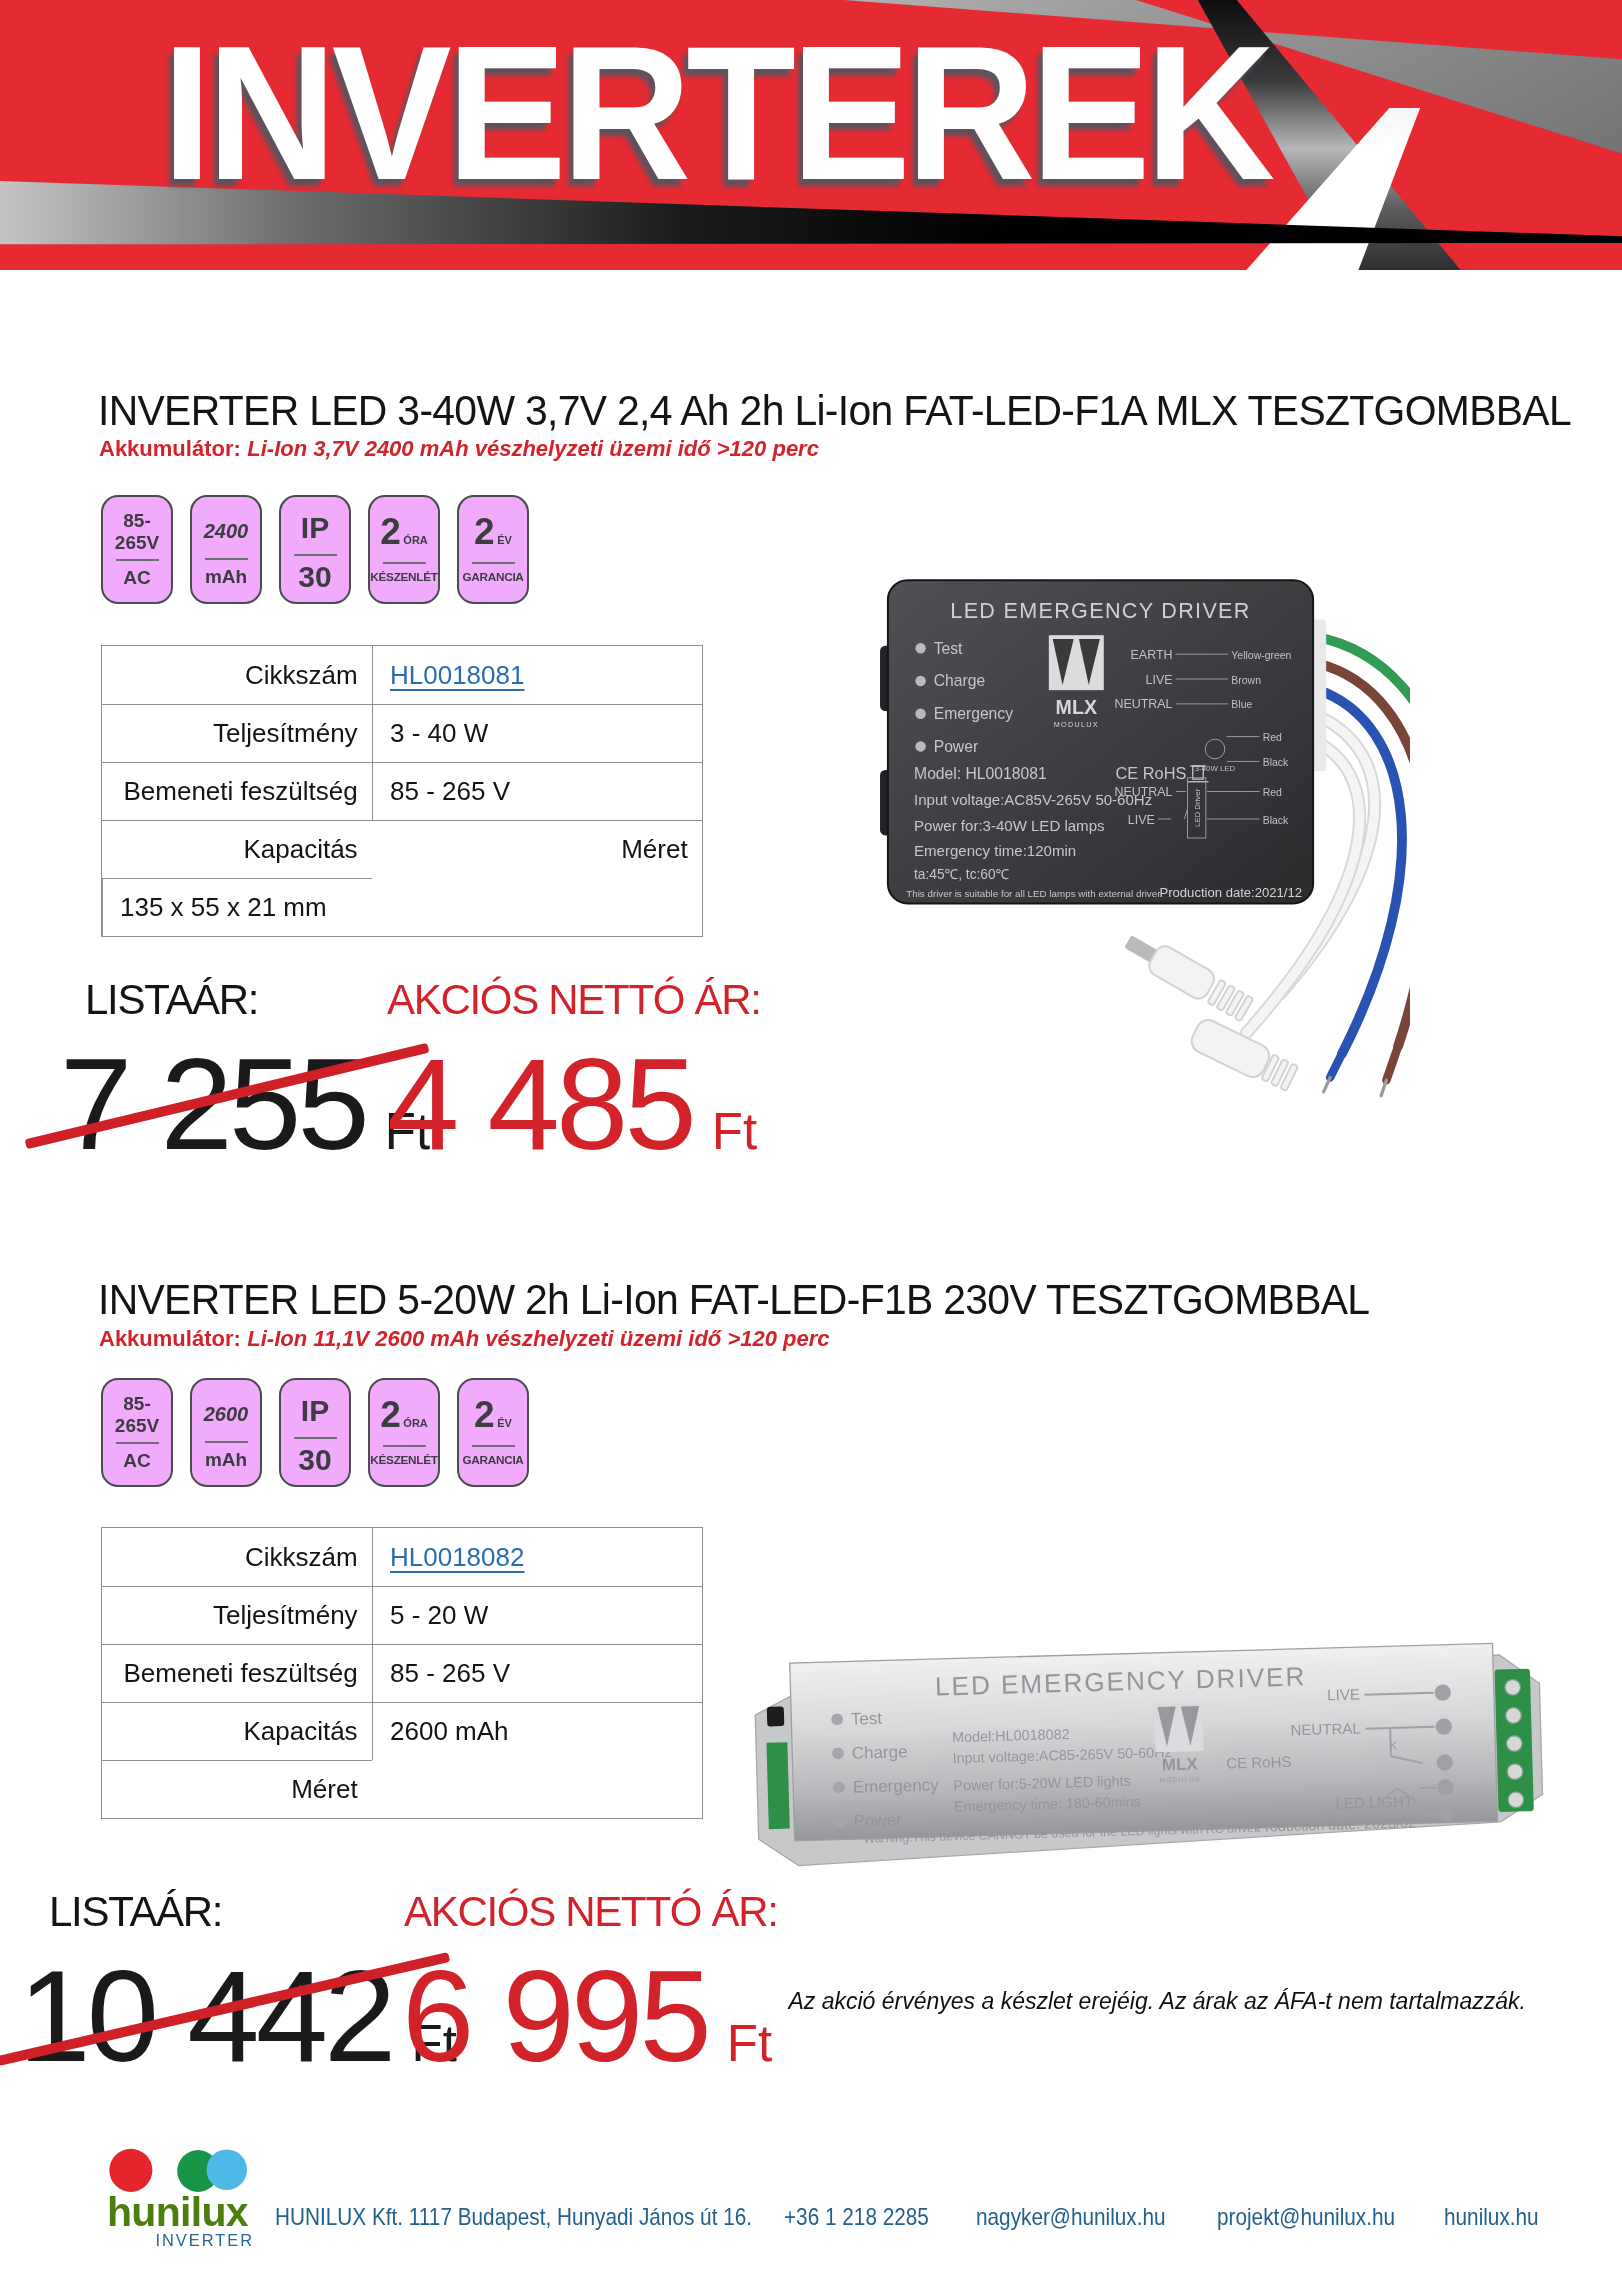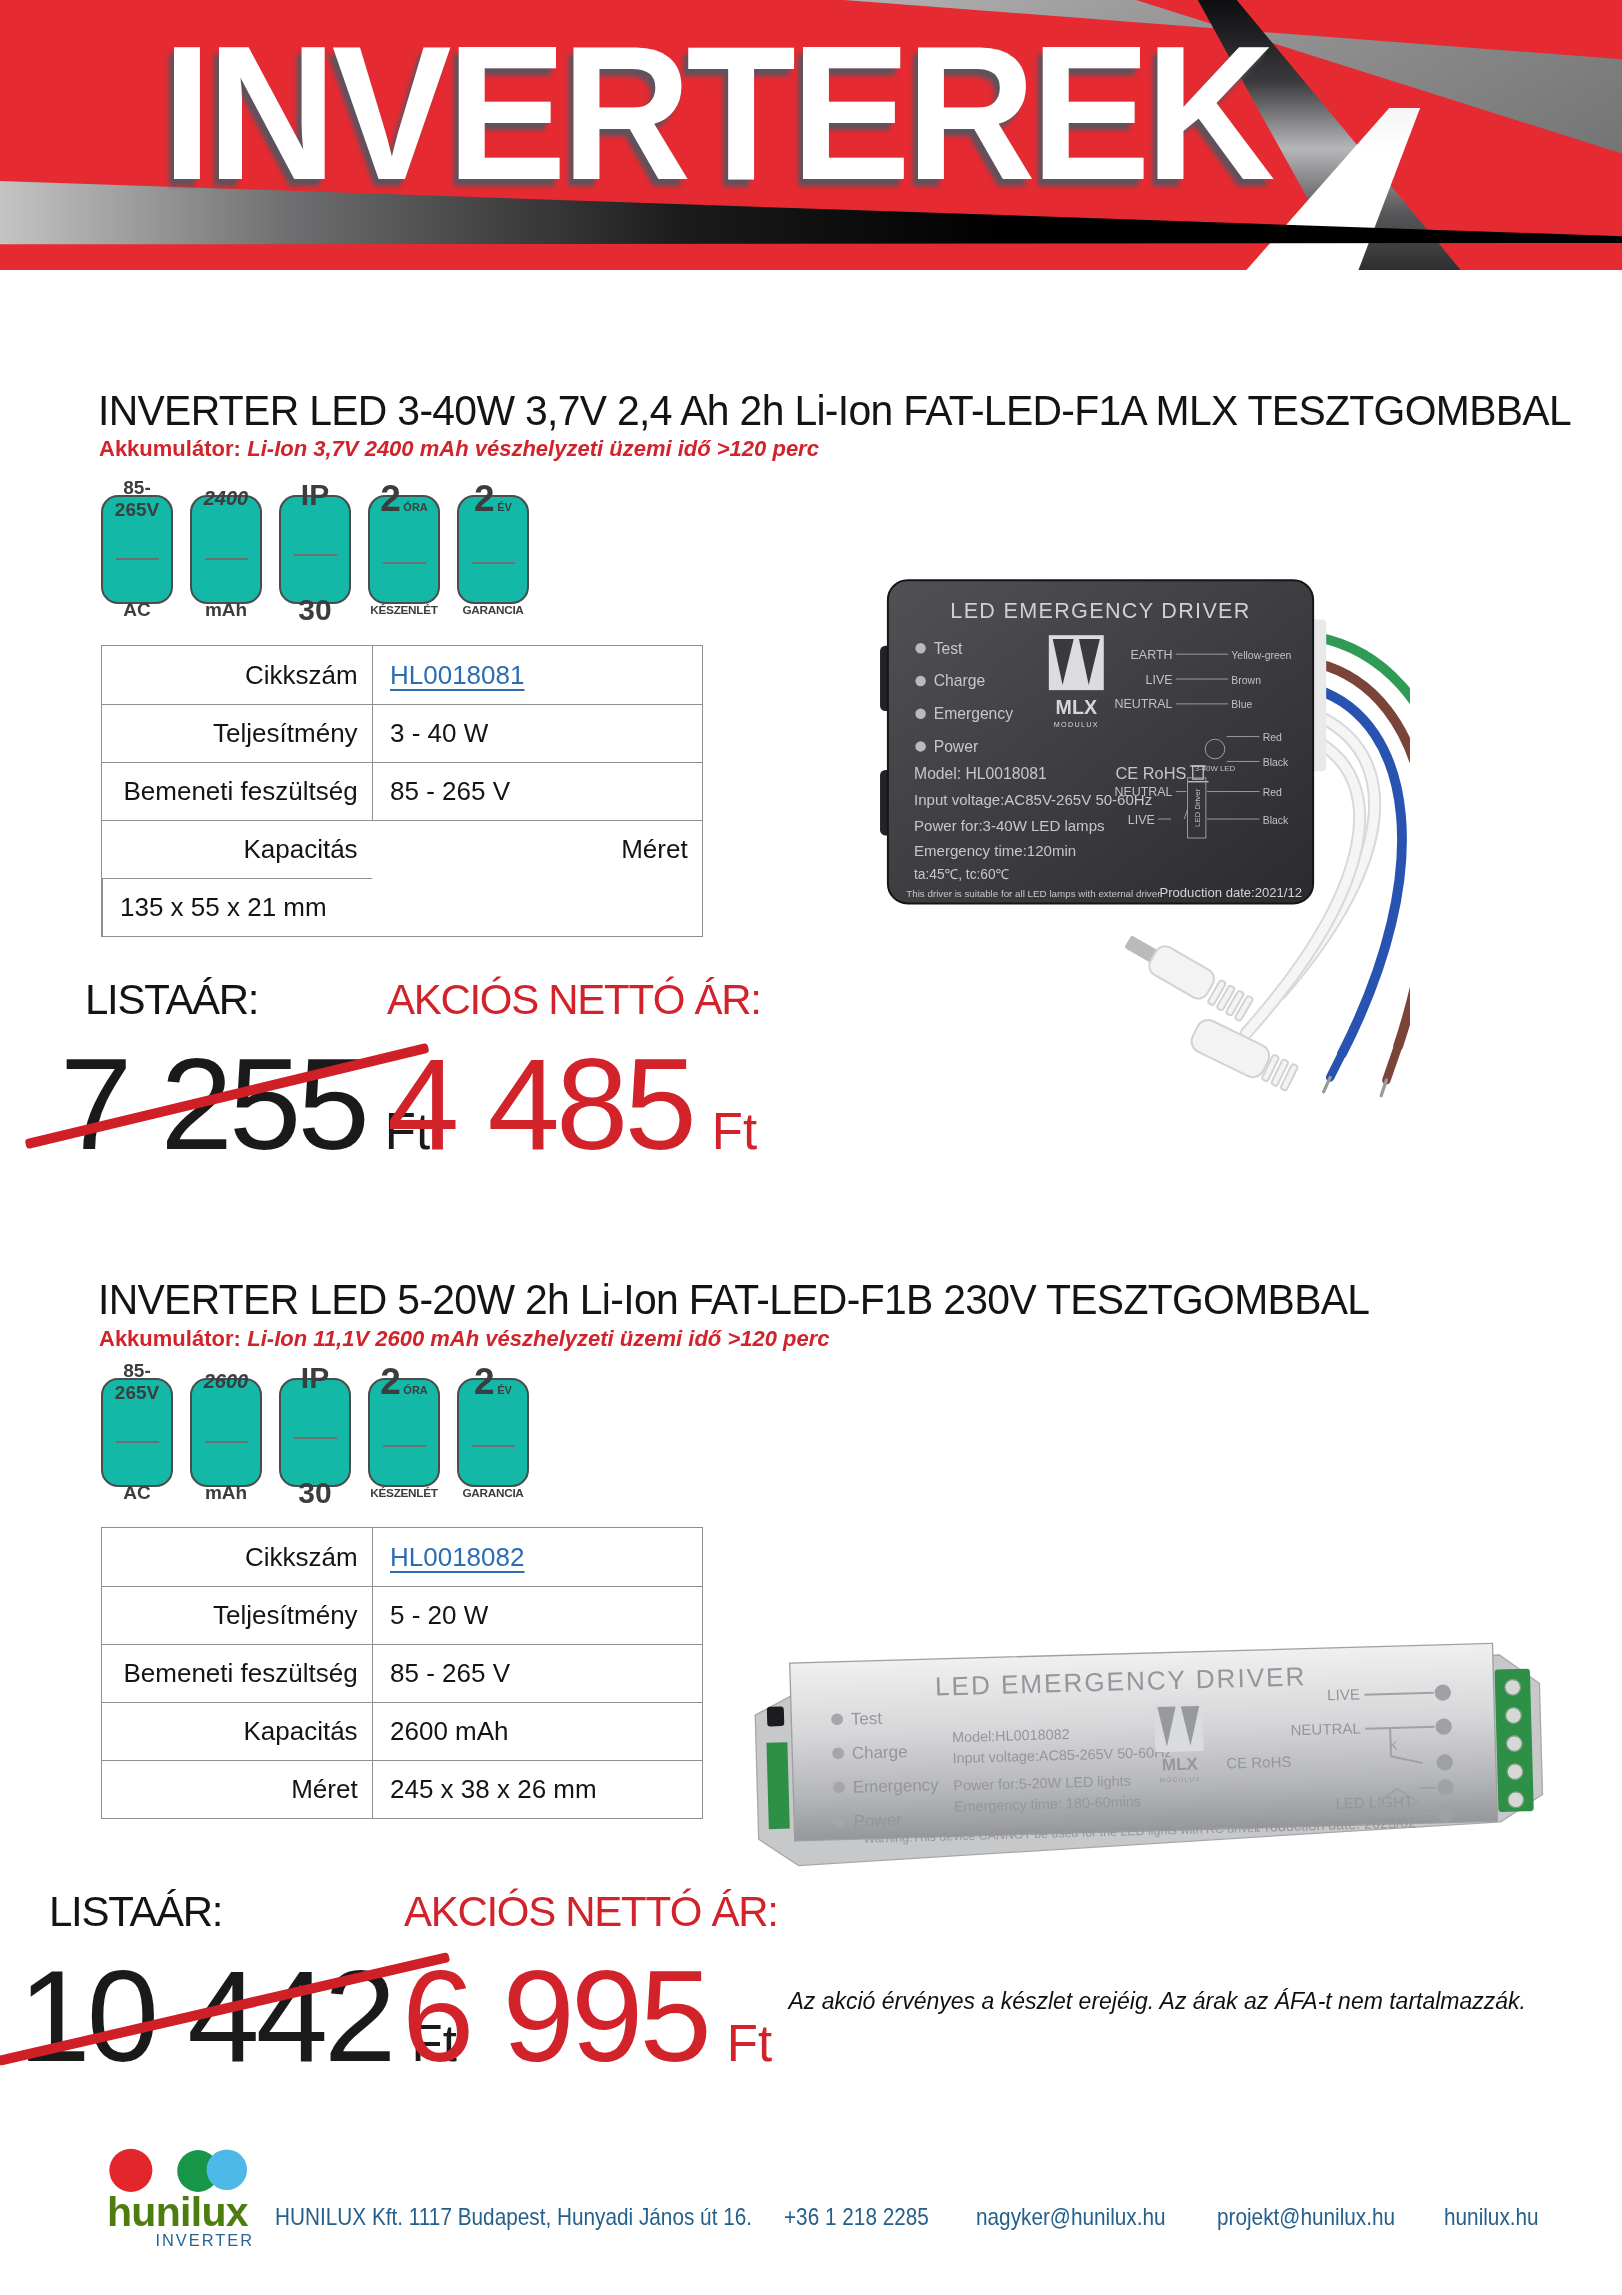--- a/index.html
+++ b/index.html
@@ -23,21 +23,21 @@
                 text-shadow:-5.2px 6.5px 4.6px rgba(72,89,101,.85);}
   
   .ptitle{position:absolute;left:98px;font-size:43px;color:#141414;letter-spacing:-0.7px;
           white-space:nowrap;transform:scaleX(.95);transform-origin:0 0;line-height:1.1;}
   .subtitle{position:absolute;left:99px;font-size:22px;color:#d2232b;white-space:nowrap;}
   .subtitle .lab{font-weight:bold;}
   .subtitle .inf{font-weight:bold;font-style:italic;margin-left:6.5px;}
   .badges{position:absolute;left:101px;display:flex;gap:17px;}
   .badge{width:72px;height:109px;border:2px solid #4a4c4e;border-radius:17px;box-sizing:border-box;
          display:flex;flex-direction:column;align-items:center;justify-content:center;
-         color:#3b3d3f;background:#14b8a6;gap:33px;}
+         color:#3b3d3f;background:#f0abfc;}
   .btop{display:flex;flex-direction:column;align-items:center;justify-content:center;min-height:41px;}
   .bl1{font-size:19px;font-weight:bold;line-height:1.15;}
   .bl2{font-size:20px;font-weight:bold;font-style:italic;}
   .bl3{font-size:30px;font-weight:bold;line-height:1;}
   .bigsmall{flex-direction:row;align-items:baseline;gap:2.6px;}
   .bbig{font-size:37px;font-weight:bold;line-height:.9;}
   .bsmall{font-size:11px;font-weight:bold;}
   .bdiv{width:43px;border-top:2px solid #6d6f71;margin:5.9px 0;}
   .bbot{font-size:19px;font-weight:bold;}
   .bbot.small{font-size:11.8px;letter-spacing:-0.3px;}
@@ -325,21 +325,20 @@
     <div class="cell val">
         <span class="alink">HL0018082</span>
       </div>
     <div class="cell lab bt">Teljesítmény</div>
     <div class="cell val bt">5 - 20 W</div>
     <div class="cell lab bt">Bemeneti feszültség</div>
     <div class="cell val bt">85 - 265 V</div>
     <div class="cell lab bt">Kapacitás</div>
     <div class="cell val bt">2600 mAh</div>
     <div class="cell lab bt">Méret</div>
-    <div class="cell val bt">245 x 38 x 26 mm</div>
   </div>
 
   <div class="price-label" style="left:49px;top:1888px">LISTAÁR:</div>
   <div class="price-label red" style="left:404px;top:1888px">AKCIÓS NETTÓ ÁR:</div>
 
   <div class="price-row" style="left:18.3px;top:1951px">
     <span class="pnum">10 442</span>
     <span class="pft">Ft</span>
   </div>
   <div class="strike" style="left:-7.9px;top:2004px;width:463px;transform:rotate(-13deg)"></div>

